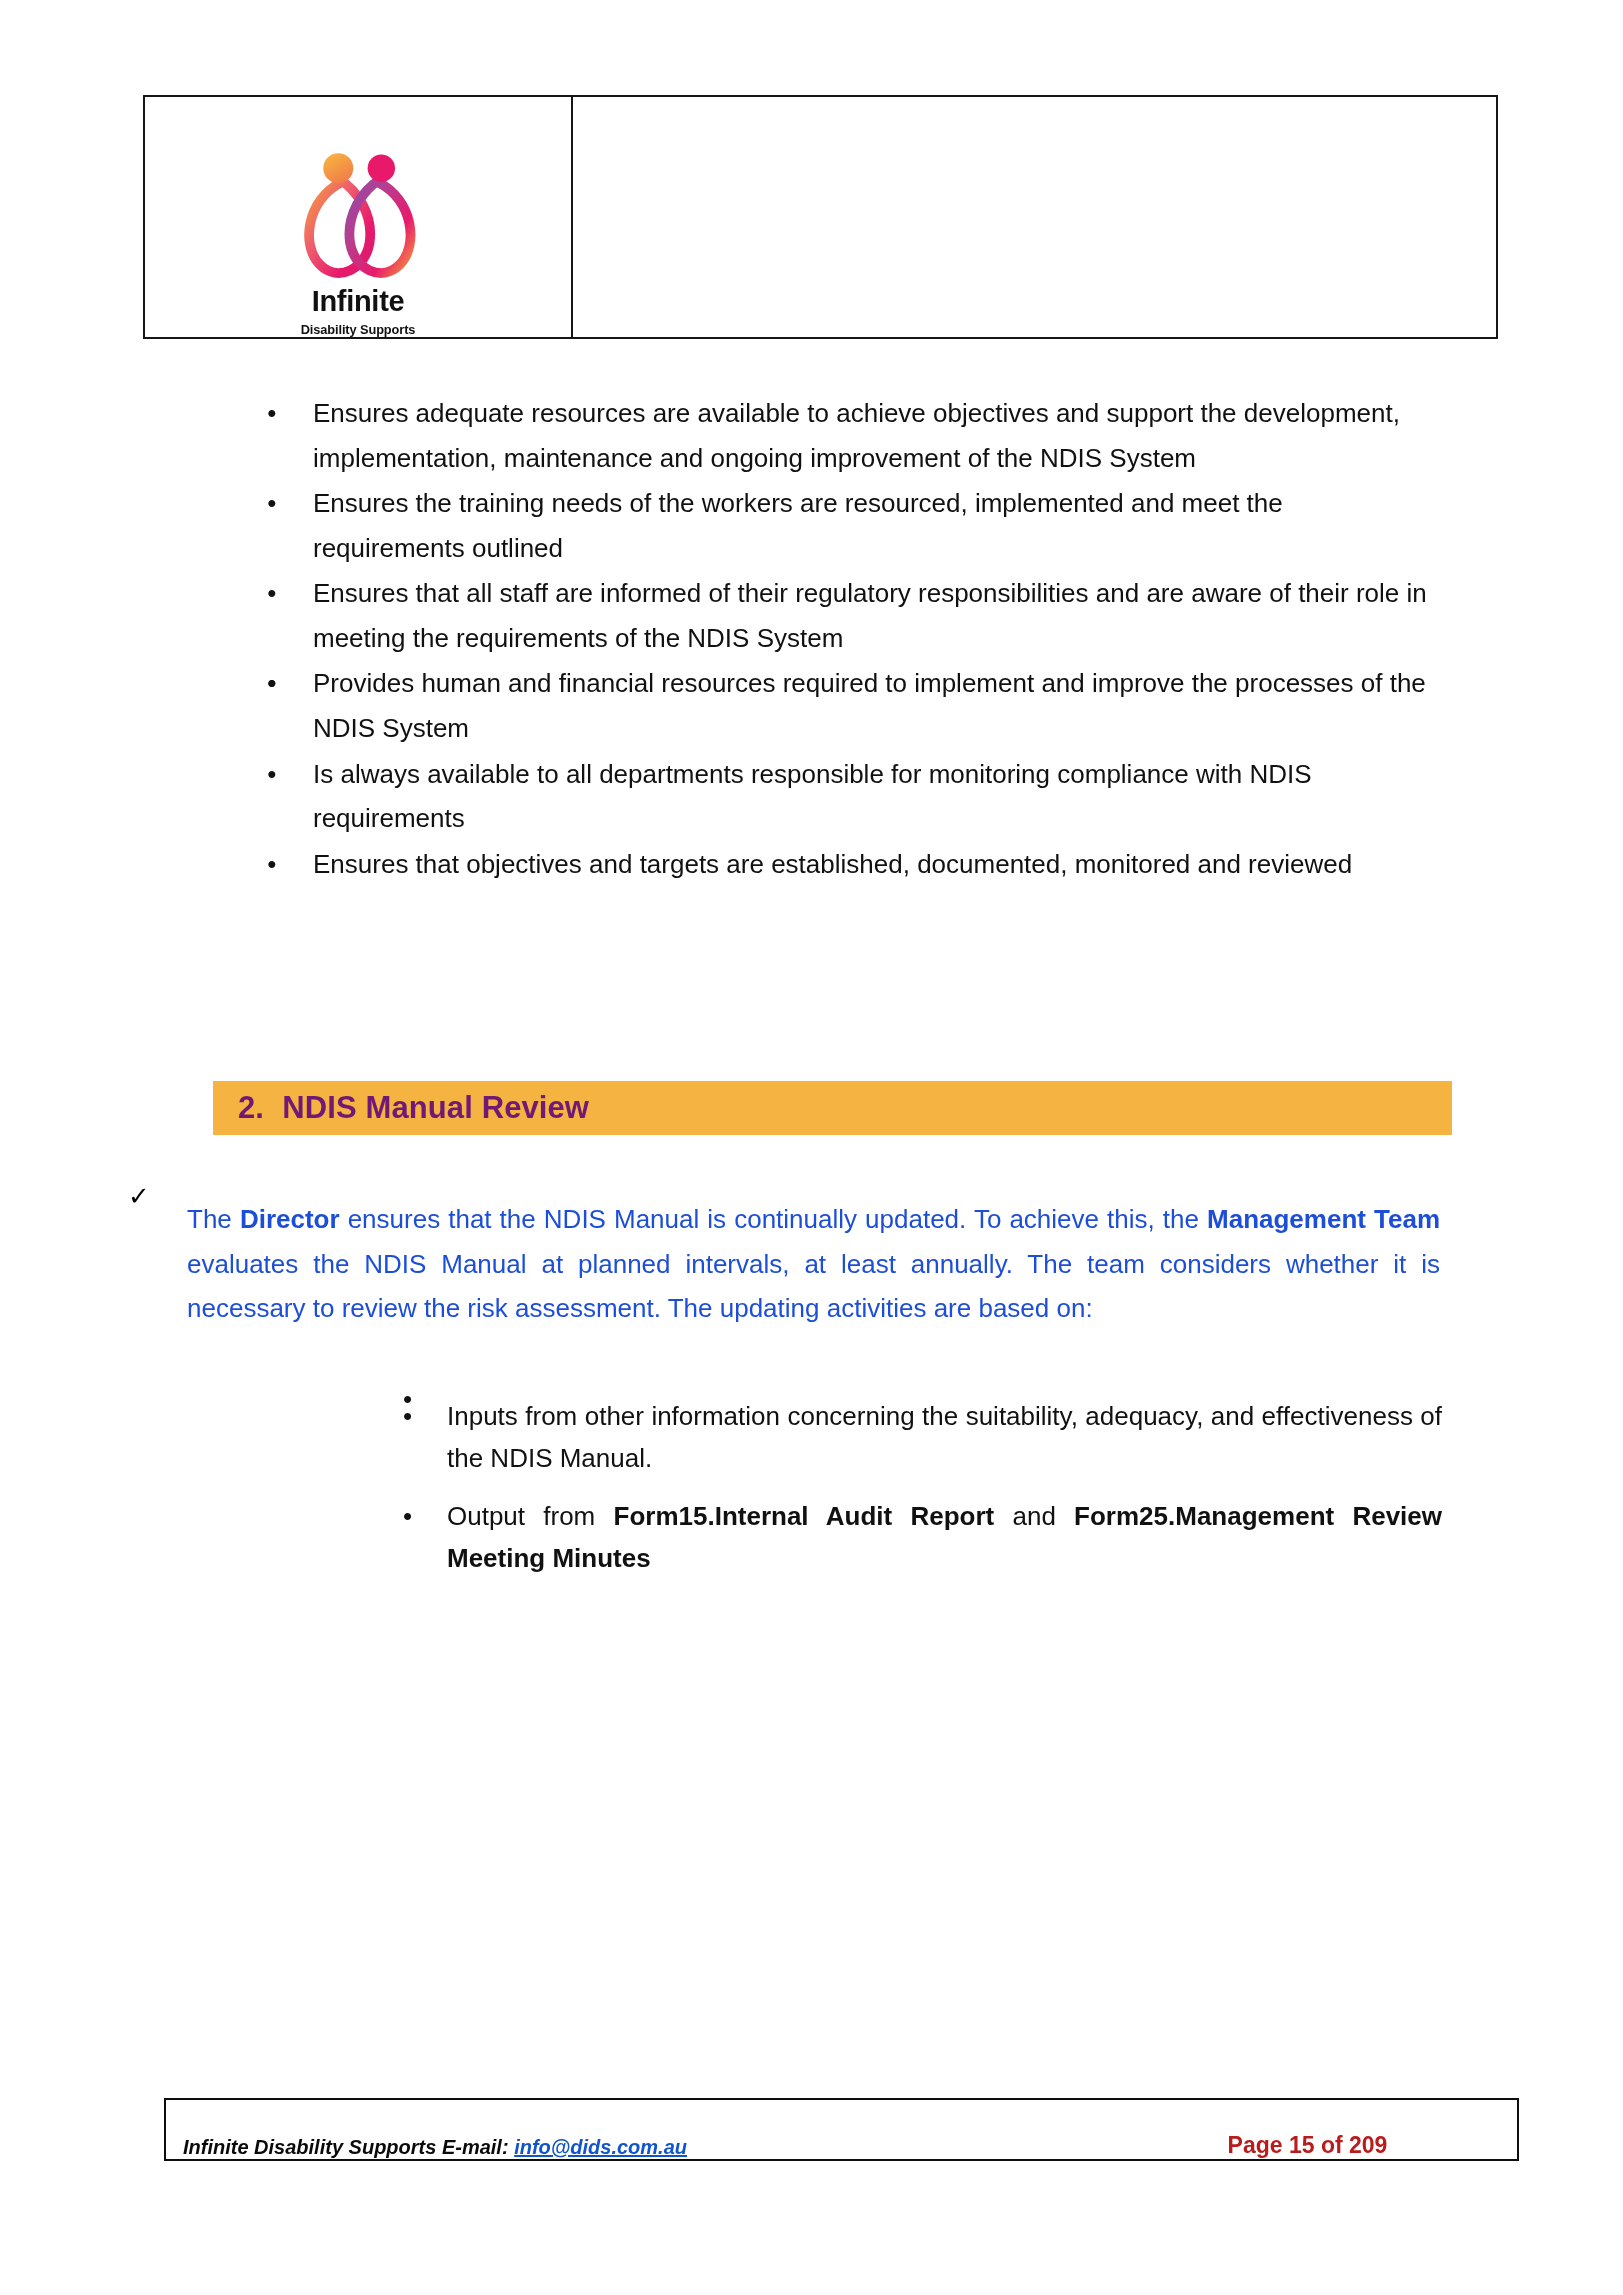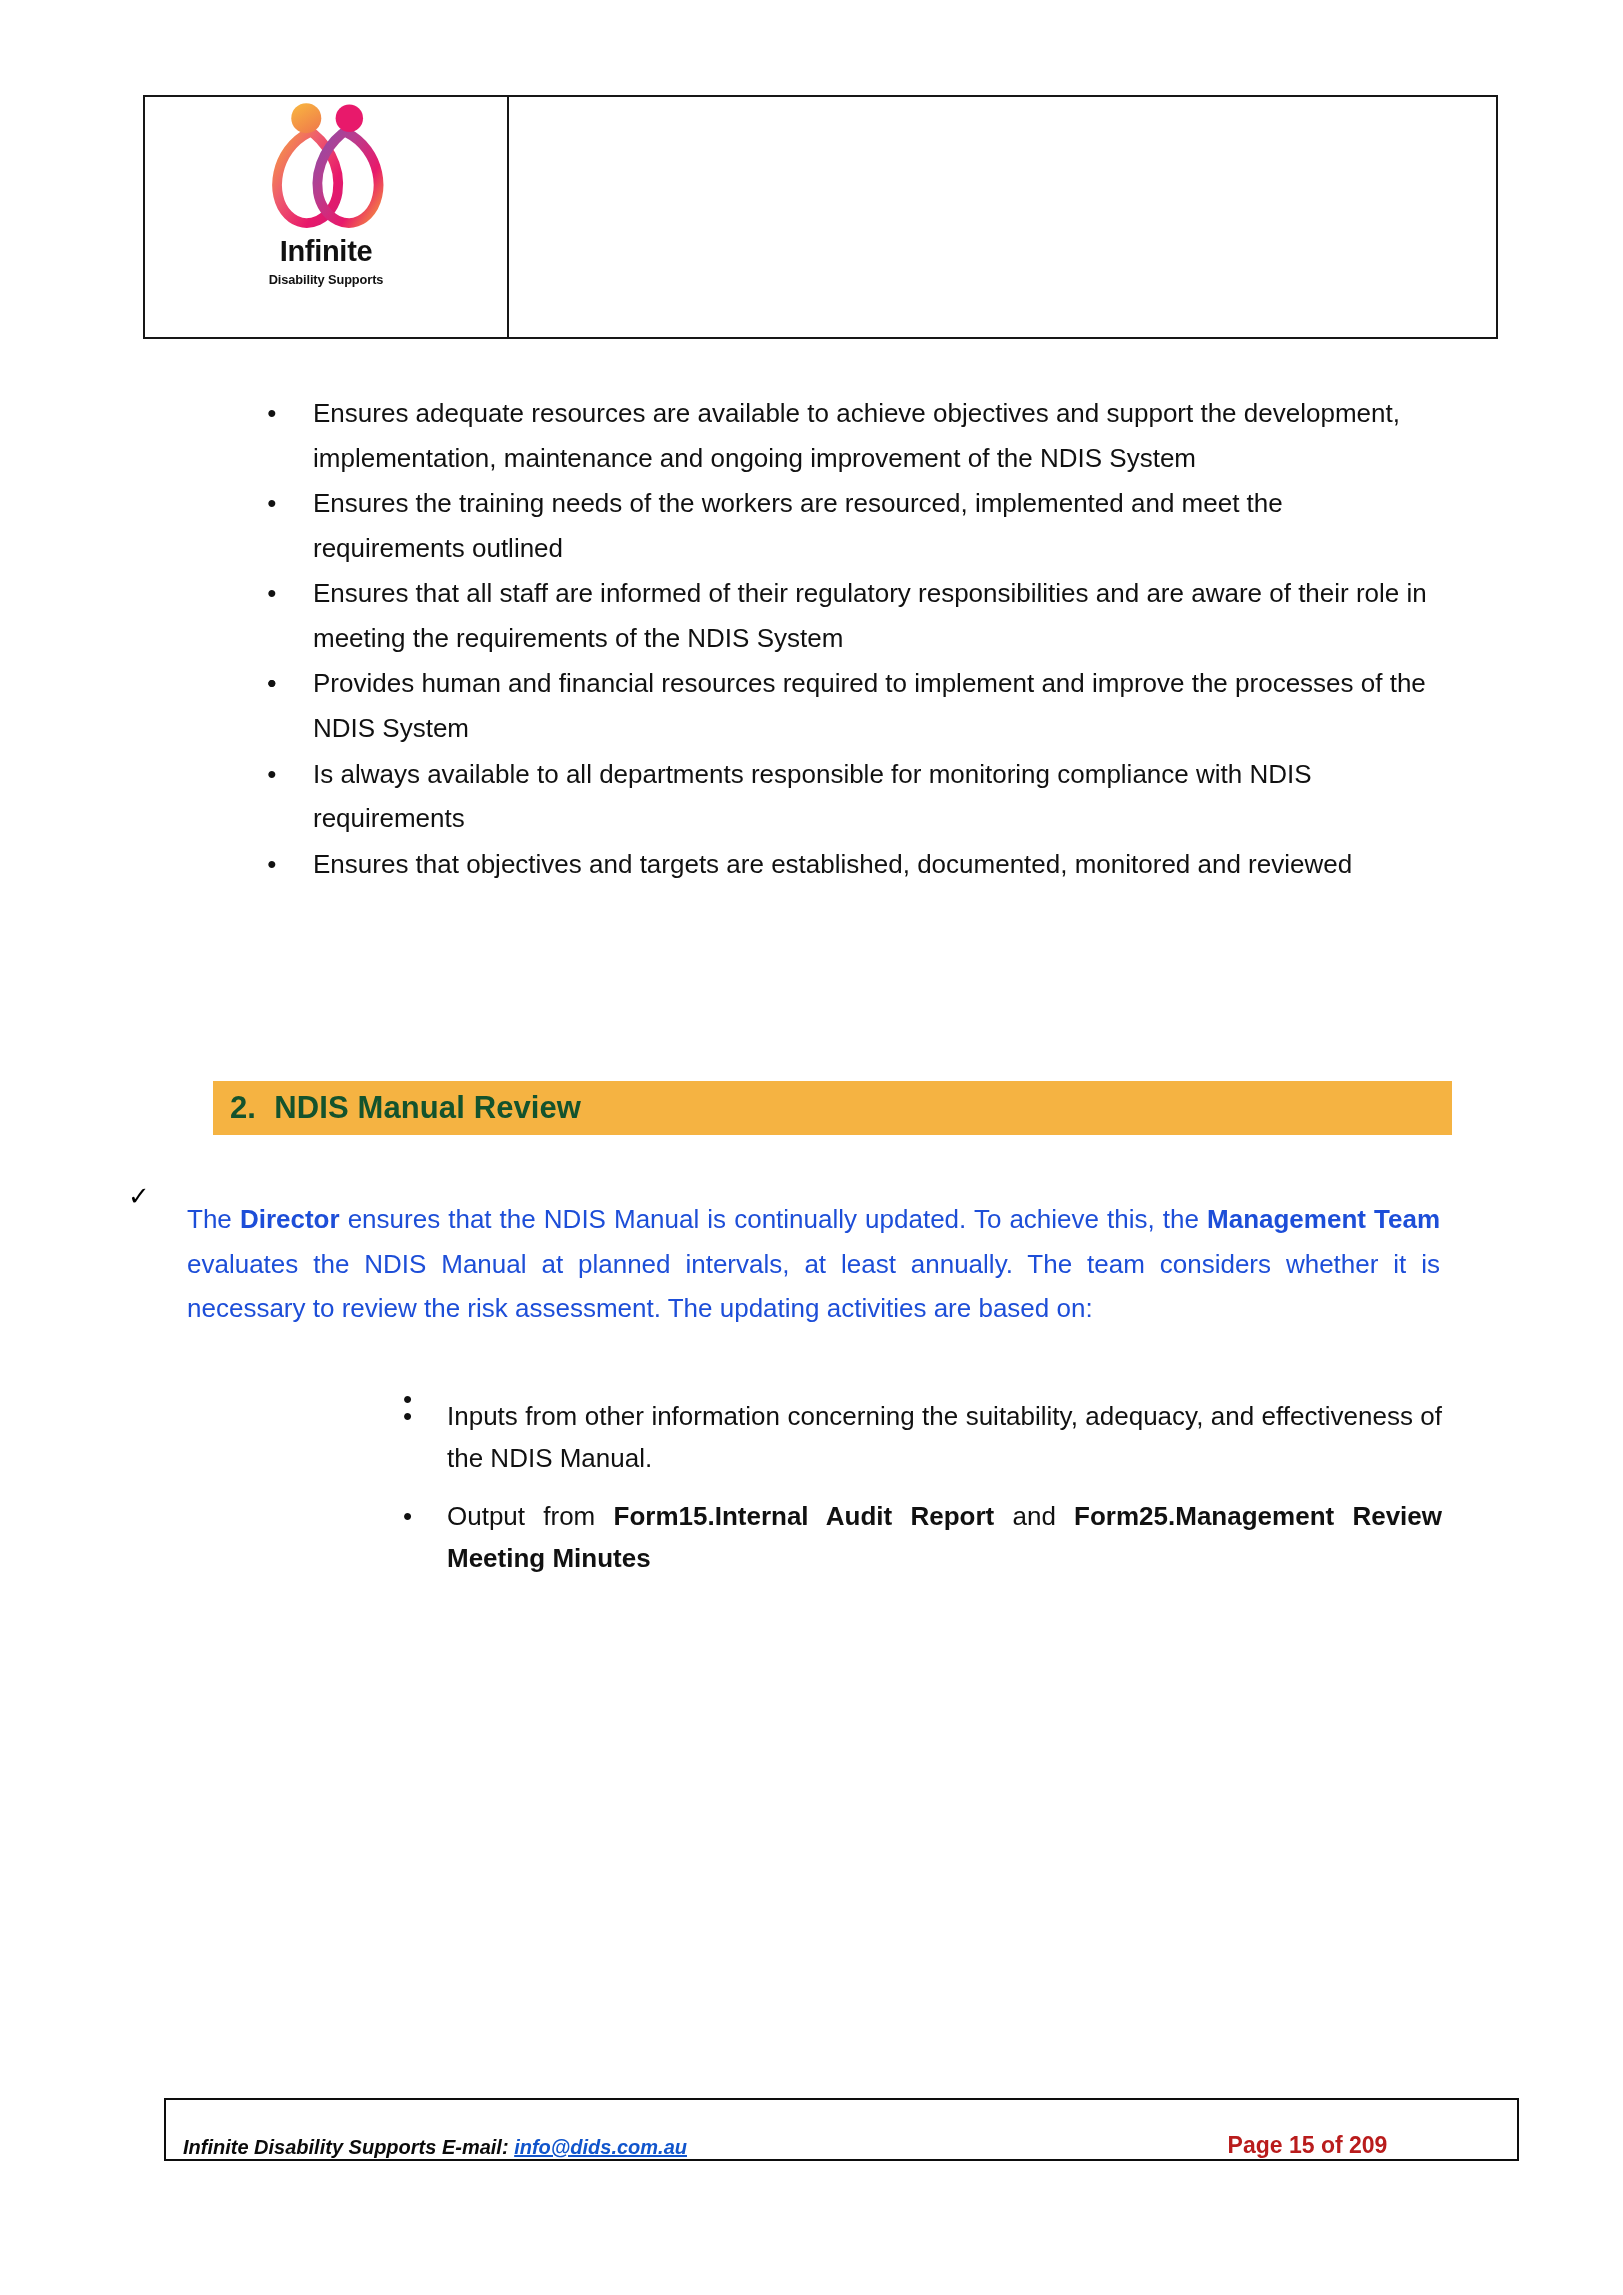--- a/index.html
+++ b/index.html
@@ -21,26 +21,26 @@
     position: absolute;
     left: 143px;
     top: 95px;
     width: 1355px;
     height: 244px;
     border: 2px solid #161616;
     box-sizing: border-box;
     display: flex;
   }
   .header-logo-cell {
-    width: 364px;
+    width: 428px;
     box-sizing: border-box;
     border-right: 2px solid #161616;
     background: #ffffff;
     display: flex;
-    align-items: flex-start;
+    align-items: flex-end;
     justify-content: center;
   }
   .header-title-cell {
     flex: 1;
     background: #F5B342;
     display: flex;
     align-items: center;
     justify-content: center;
   }
   .header-title-text {
@@ -109,22 +109,22 @@
     top: 1081px;
     width: 1239px;
     height: 54px;
     background: #F5B342;
     display: flex;
     align-items: center;
   }
   .section-bar-text {
     font-size: 31px;
     font-weight: bold;
-    color: #14532d;
-    padding-left: 17px;
+    color: #701a75;
+    padding-left: 25px;
     letter-spacing: 0.1px;
   }
   .section-num { margin-right: 18.3px; }
 
   
   .check-block {
     position: absolute;
     left: 128px;
     top: 1171px;
     width: 1312px;

